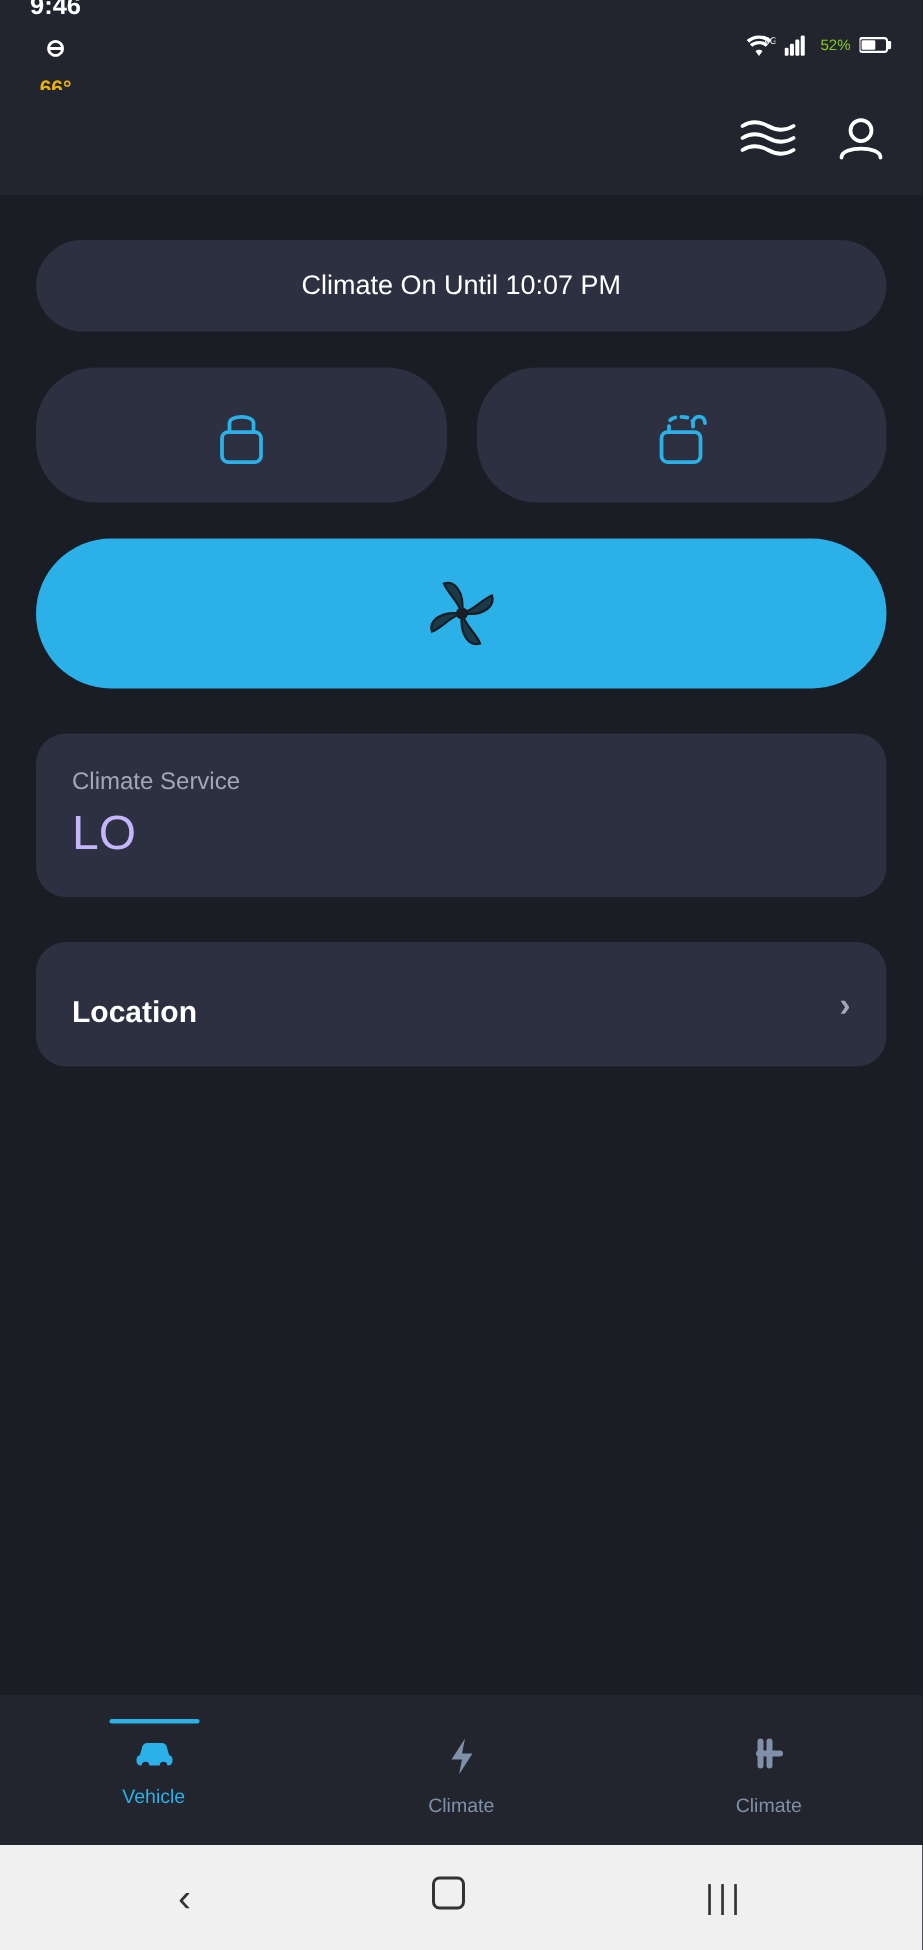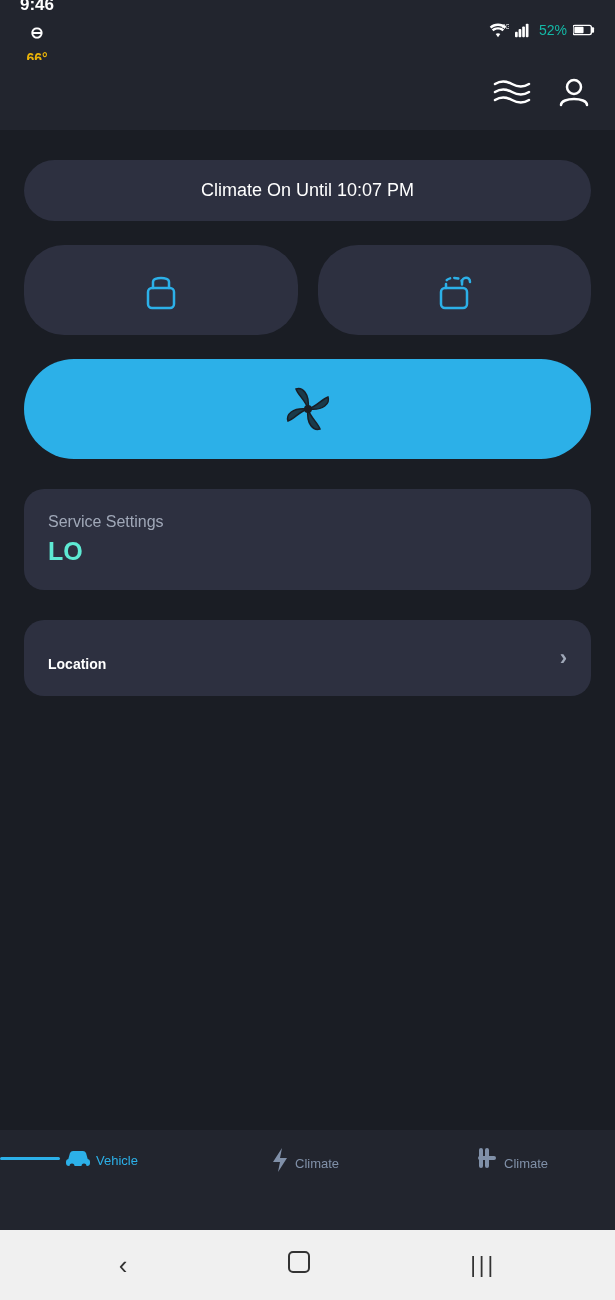--- a/index.html
+++ b/index.html
@@ -152,39 +152,39 @@
       margin-bottom: 30px;
     }
 
     .climate-settings-label {
       color: #a0a8b8;
       font-size: 16px;
       margin-bottom: 6px;
     }
 
     .climate-settings-value {
-      color: #5eead4;
-      font-size: 25px;
-      font-weight: 700;
+      color: #c4b5fd;
+      font-size: 32px;
+      font-weight: 400;
     }
 
     
     .location-card {
       background: #2d3040;
       border-radius: 20px;
       padding: 24px 24px;
       display: flex;
       align-items: center;
       justify-content: space-between;
       cursor: pointer;
     }
 
     .location-label {
       color: #ffffff;
-      font-size: 14px;
+      font-size: 20px;
       font-weight: 600;
       margin-top: 12px;
     }
 
     .chevron-right {
       color: #a0a8b8;
       font-size: 22px;
       font-weight: 700;
     }
 
@@ -194,20 +194,21 @@
       height: 100px;
       display: flex;
       align-items: flex-start;
       padding-top: 12px;
       flex-shrink: 0;
     }
 
     .nav-item {
       flex: 1;
       display: flex;
+      flex-direction: column;
       align-items: center;
       gap: 4px;
       cursor: pointer;
       padding-top: 4px;
     }
 
     .nav-icon {
       font-size: 24px;
     }
 
@@ -270,21 +271,21 @@
       <path d="M12 12.5c-.97 0-1.84.37-2.5.96L12 17l2.5-3.54c-.66-.59-1.53-.96-2.5-.96z"></path>
       <text x="16" y="8" font-size="7" fill="white">4G+</text>
     </svg>
 
     <svg width="18" height="16" viewBox="0 0 20 16" fill="white">
       <rect x="0" y="10" width="3" height="6" rx="1"></rect>
       <rect x="4" y="7" width="3" height="9" rx="1"></rect>
       <rect x="8" y="4" width="3" height="12" rx="1"></rect>
       <rect x="12" y="1" width="3" height="15" rx="1"></rect>
     </svg>
-    <span style="font-size:14px;color:#14b8a6;">52%</span>
+    <span style="font-size:10px;color:#84cc16;">52%</span>
 
     <svg width="22" height="14" viewBox="0 0 24 14" fill="white">
       <rect x="0" y="2" width="20" height="10" rx="2" stroke="white" stroke-width="1.5" fill="none"></rect>
       <rect x="20" y="4" width="3" height="6" rx="1" fill="white"></rect>
       <rect x="1.5" y="3.5" width="10" height="7" rx="1" fill="white"></rect>
     </svg>
   </div>
 </div>
 
 <div class="header">
@@ -336,21 +337,21 @@
       <path d="M30 30 C28 22 20 16 18 10 C24 8 32 14 30 30Z" stroke="#1a1d24" stroke-width="1.5" fill="#1a3a4a"></path>
       <path d="M30 30 C38 28 44 20 50 18 C52 24 46 32 30 30Z" stroke="#1a1d24" stroke-width="1.5" fill="#1a3a4a"></path>
       <path d="M30 30 C32 38 40 44 42 50 C36 52 28 46 30 30Z" stroke="#1a1d24" stroke-width="1.5" fill="#1a3a4a"></path>
       <path d="M30 30 C22 32 16 40 10 42 C8 36 14 28 30 30Z" stroke="#1a1d24" stroke-width="1.5" fill="#1a3a4a"></path>
       <circle cx="30" cy="30" r="4" fill="#1a1d24"></circle>
     </svg>
   </button>
 
   
   <div class="climate-settings-card">
-    <div class="climate-settings-label">Service Settings</div>
+    <div class="climate-settings-label">Climate Service</div>
     <div class="climate-settings-value">LO</div>
   </div>
 
   
   <div class="location-card">
     <span class="location-label">Location</span>
     <span class="chevron-right">›</span>
   </div>
 
 </div>

